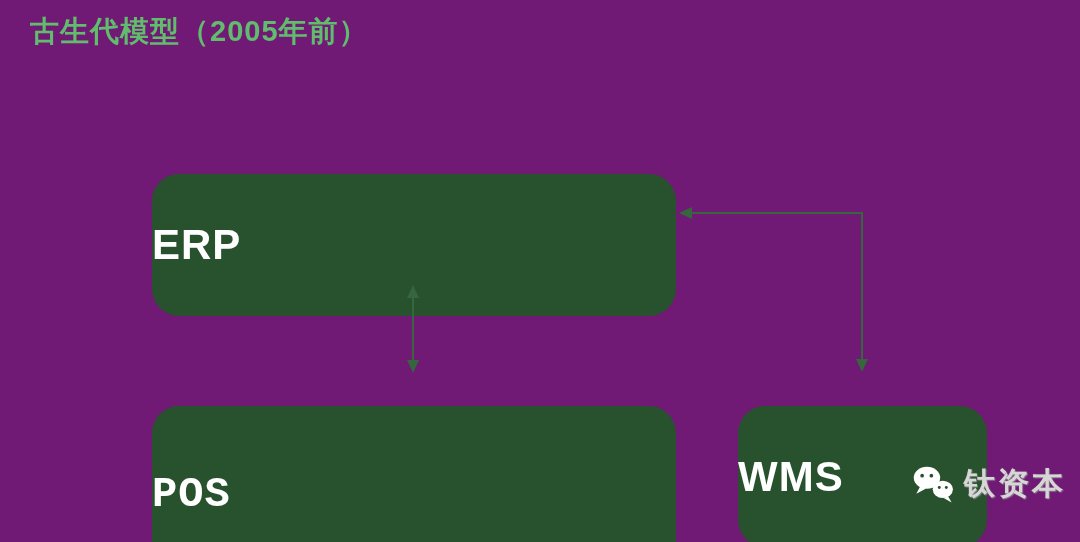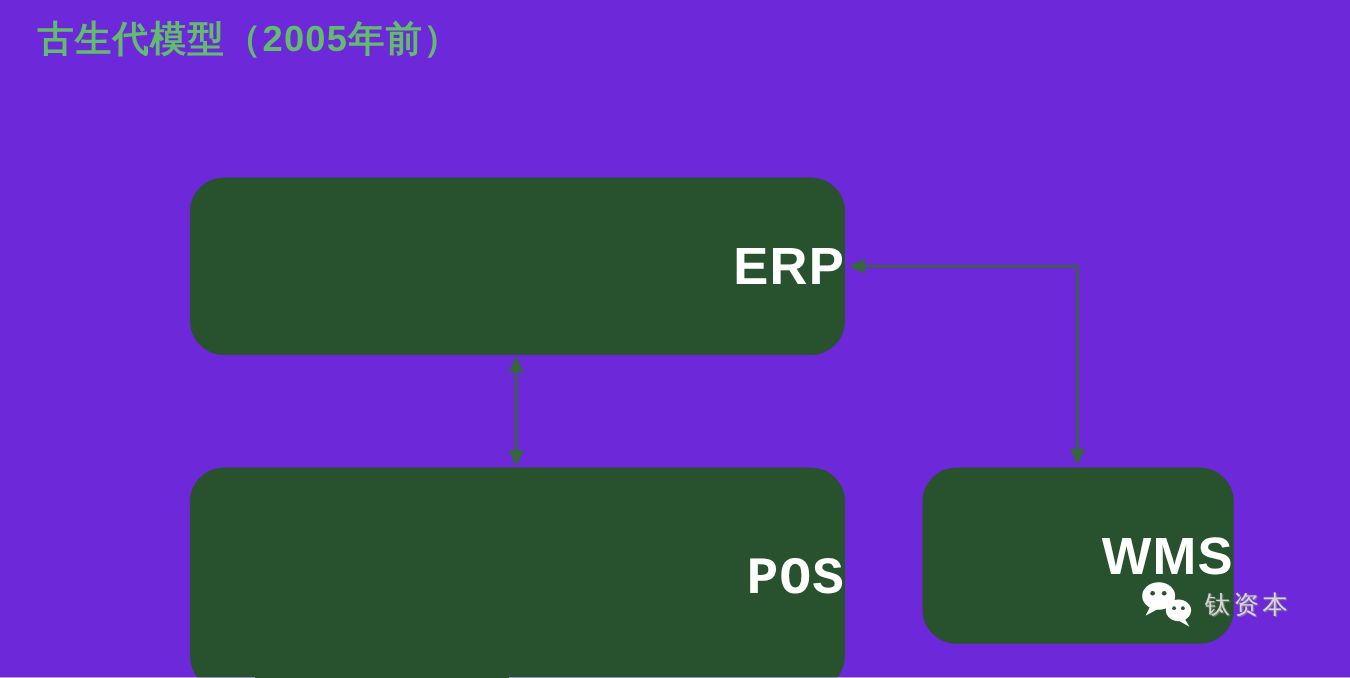--- a/index.html
+++ b/index.html
@@ -5,40 +5,41 @@
   html, body {
     margin: 0;
     padding: 0;
     background: #ffffff;
     font-family: "Liberation Sans", sans-serif;
   }
   .stage {
     position: relative;
     width: 1080px;
     height: 542px;
-    background: #6d28d9;
+    background: #701a75;
     overflow: hidden;
   }
   .title {
     position: absolute;
     left: 30px;
     top: 12px;
     font-size: 29px;
     font-weight: 600;
     letter-spacing: 1px;
     color: var(--title-green, #61bd6d);
     white-space: nowrap;
   }
   .box {
     position: absolute;
     background: var(--box-green, #28522d);
     border-radius: 27px;
     display: flex;
     align-items: center;
-    justify-content: flex-end;
+    justify-content: flex-start;
+    margin-top: 32px;
   }
   .box .label {
     color: var(--box-text, #ffffff);
     font-size: 42px;
     font-weight: bold;
     letter-spacing: 1px;
   }
   .box-erp { left: 152px; top: 142px; width: 524px; height: 142px; }
   .box-pos { left: 152px; top: 374px; width: 524px; height: 178px; font-family: Liberation Mono, monospace; }
   .box-wms { left: 738px; top: 374px; width: 249px; height: 141px; border-radius: 27px; }
@@ -59,22 +60,22 @@
   }
   .watermark {
     position: absolute;
     left: 912px;
     top: 463px;
     display: flex;
     align-items: center;
     gap: 8px;
   }
   .wm-text {
-    font-size: 20px;
-    font-weight: normal;
+    font-size: 31px;
+    font-weight: bold;
     letter-spacing: 3px;
     color: var(--watermark-gray, #d6d6d6);
     text-shadow: 0 0 1px rgba(140,140,140,0.9), 1px 1px 1px rgba(170,170,170,0.6);
     white-space: nowrap;
   }
 </style>
 </head>
 <body>
 
 <div class="stage">

